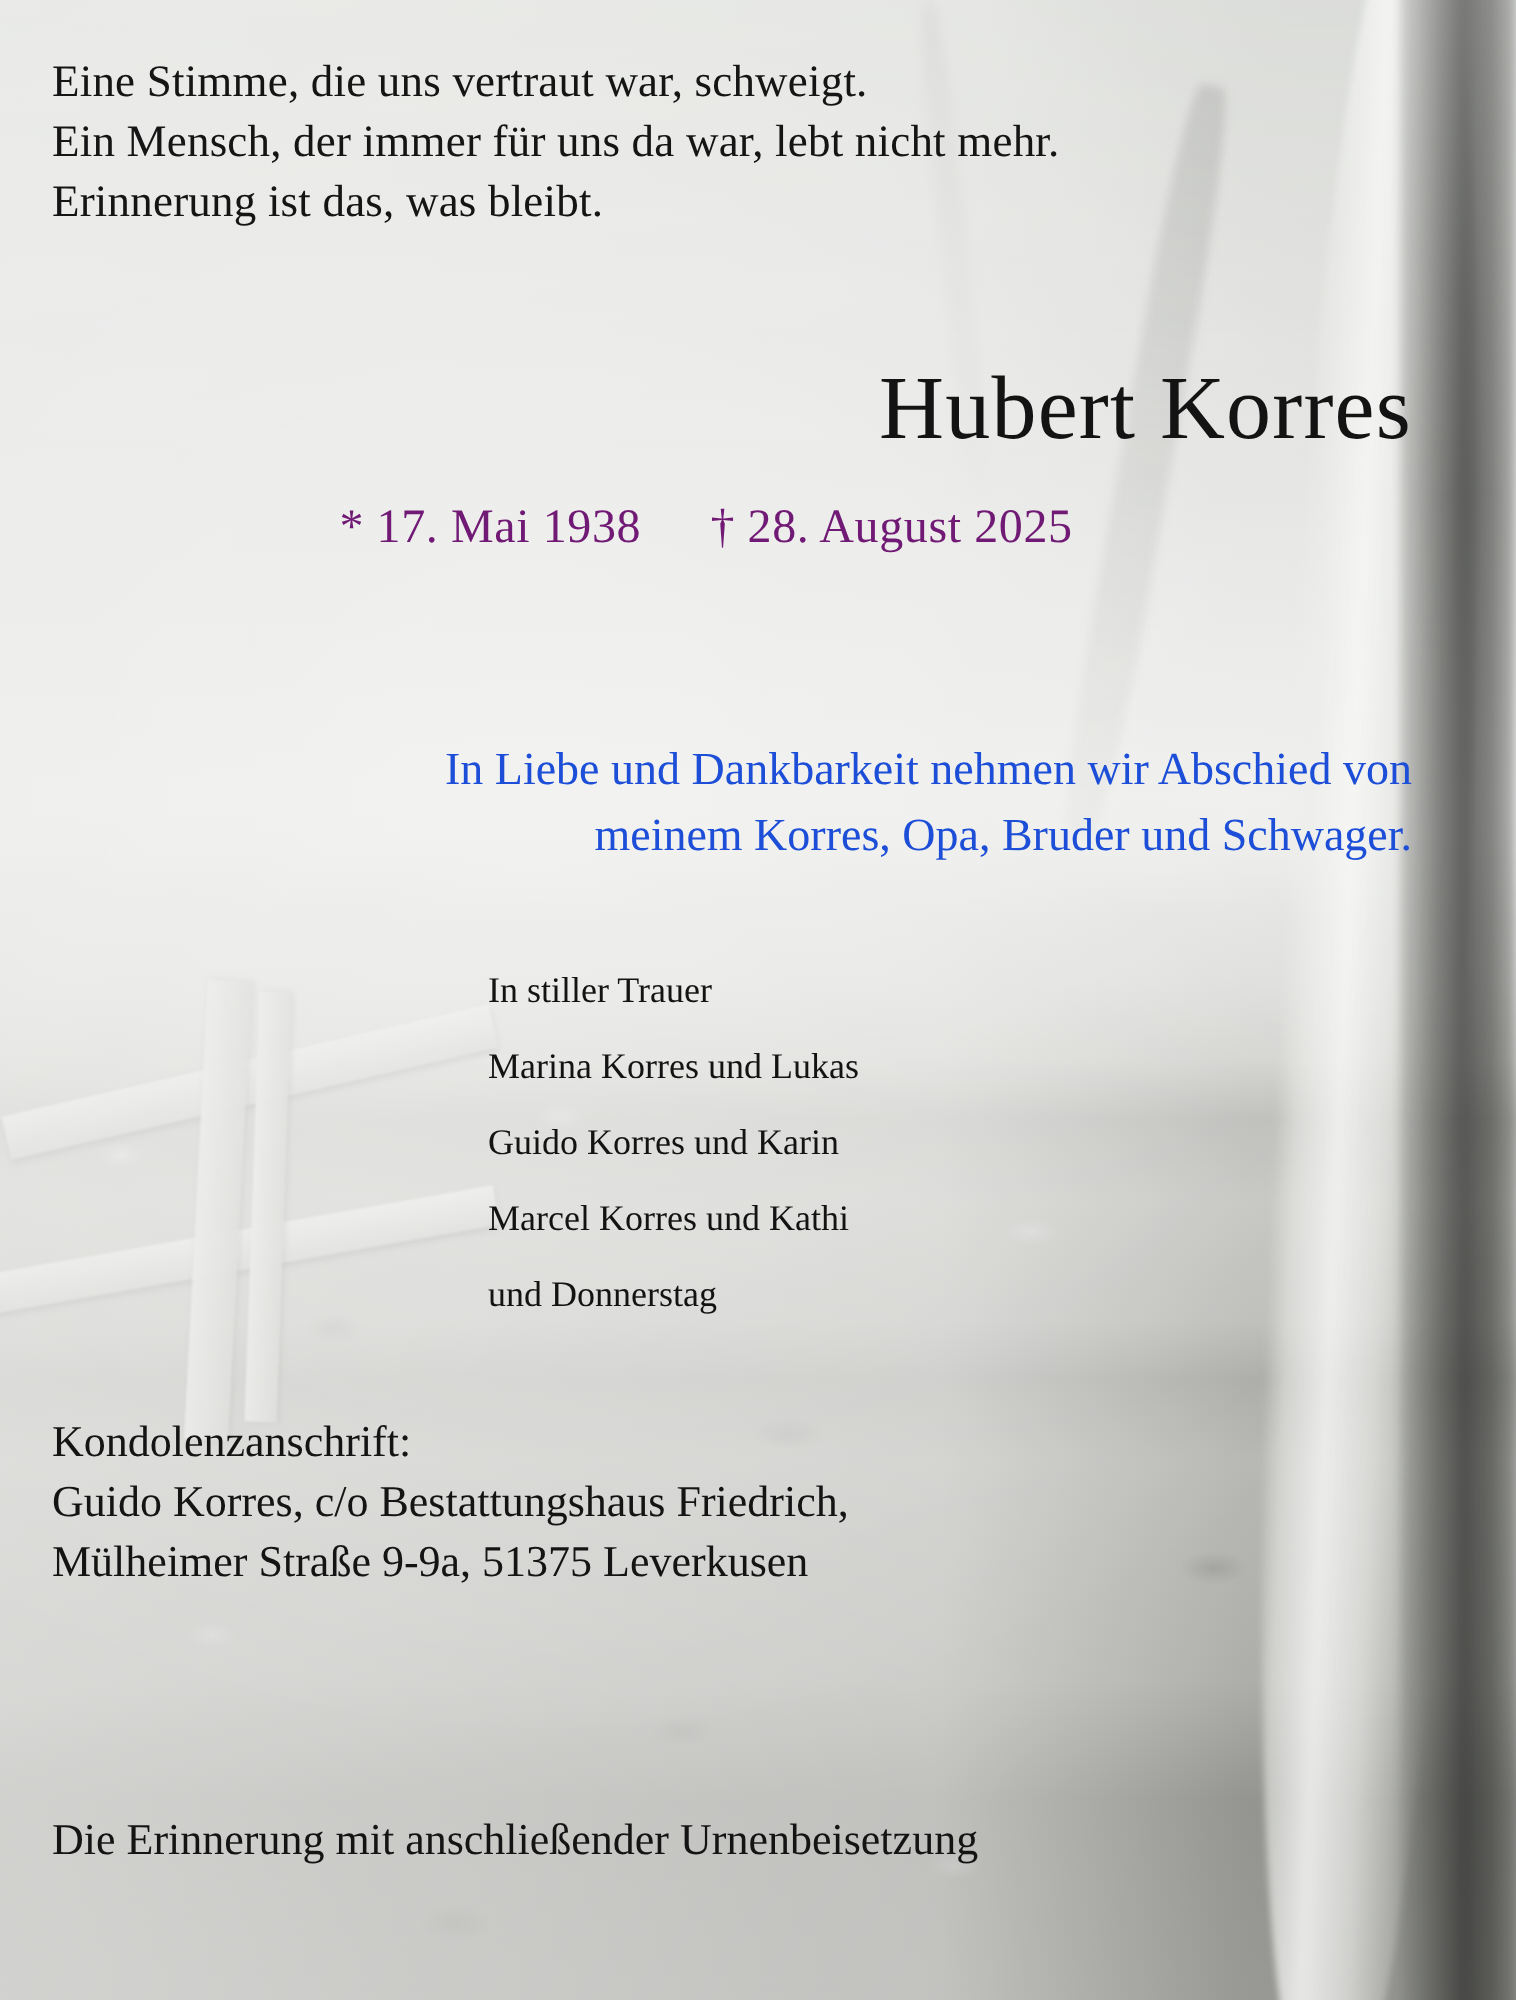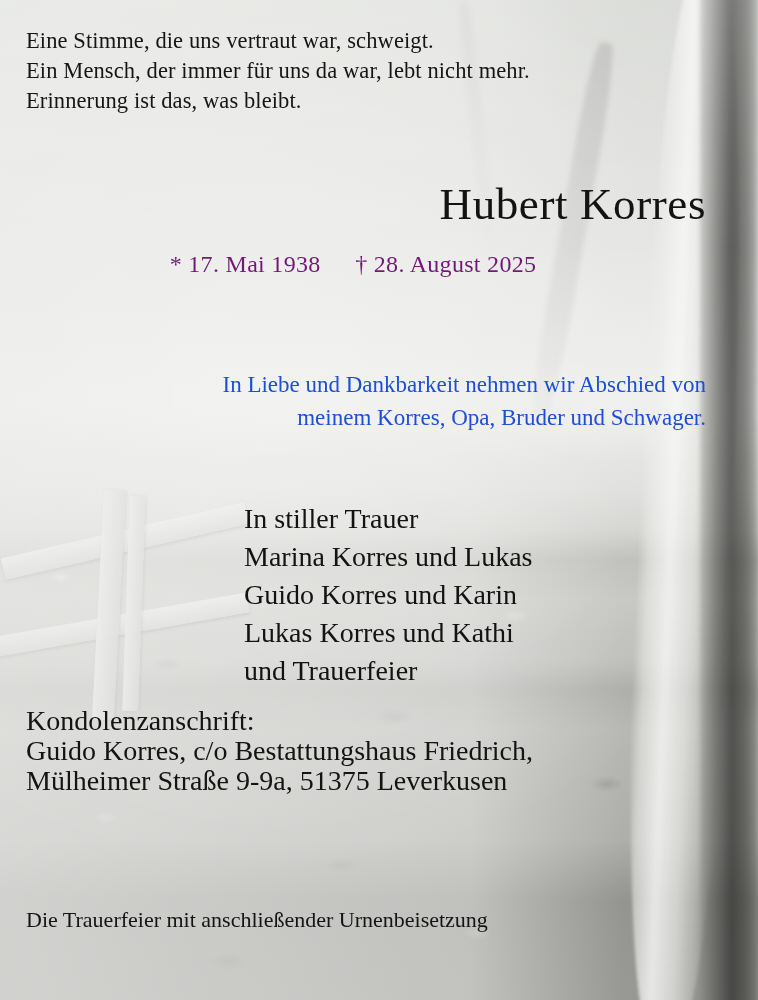--- a/index.html
+++ b/index.html
@@ -213,31 +213,31 @@
     text-align: right;
     font-size: 23px;
     line-height: 33px;
     color: #1d4ed8;
     margin-top: 24px;
   }
 
   .mourners {
     position: absolute;
     left: 244px;
-    top: 500px;
-    font-size: 28px;
+    top: 476px;
+    font-size: 18px;
     line-height: 38px;
     color: #131313;
   }
 
   .condolence {
     position: absolute;
     left: 26px;
     top: 706px;
-    font-size: 28px;
+    font-size: 22px;
     line-height: 30px;
     color: #141414;
   }
 
   .ceremony {
     position: absolute;
     left: 26px;
     top: 904px;
     width: 700px;
     font-size: 22px;
@@ -286,28 +286,28 @@
 
     <div class="dedication">
       <div>In Liebe und Dankbarkeit nehmen wir Abschied von</div>
       <div>meinem Korres, Opa, Bruder und Schwager.</div>
     </div>
 
     <div class="mourners">
       <div>In stiller Trauer</div>
       <div>Marina Korres und Lukas</div>
       <div>Guido Korres und Karin</div>
-      <div>Lukas Korres und Kathi</div>
-      <div>und Trauerfeier</div>
+      <div>Marcel Korres und Kathi</div>
+      <div>und Donnerstag</div>
     </div>
 
     <div class="condolence">
       <div>Kondolenzanschrift:</div>
       <div>Guido Korres, c/o Bestattungshaus Friedrich,</div>
       <div>Mülheimer Straße 9-9a, 51375 Leverkusen</div>
     </div>
 
     <div class="ceremony">
-      <div>Die Trauerfeier mit anschließender Urnenbeisetzung</div>
+      <div>Die Erinnerung mit anschließender Urnenbeisetzung</div>
     </div>
 
   </div>
 </div>
 
 </body></html>

